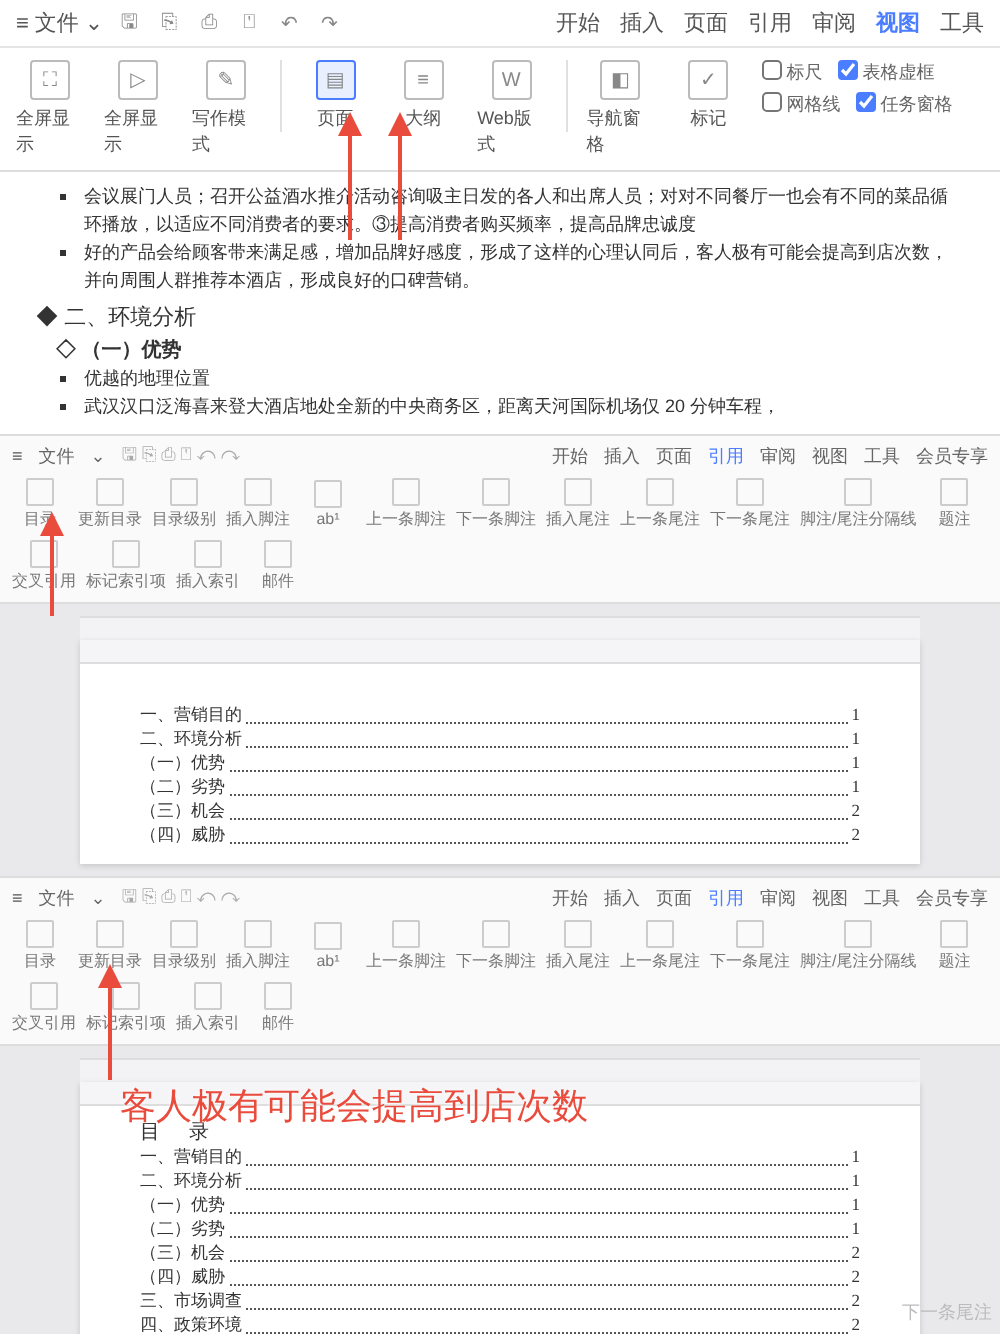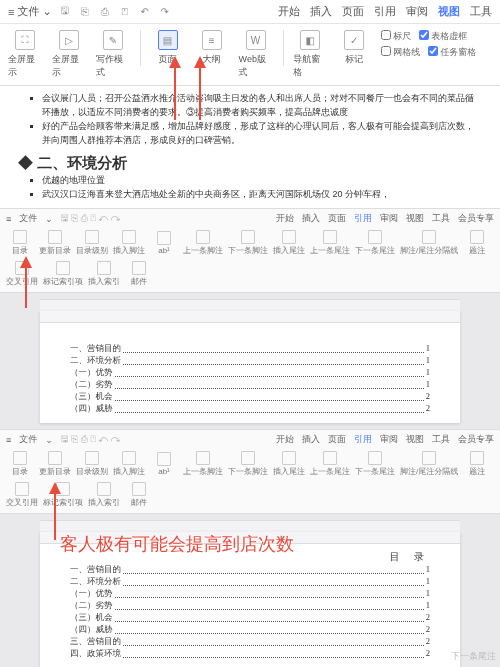--- a/index.html
+++ b/index.html
@@ -12,21 +12,21 @@
     .menutabs .tab.active { color:#4a7dff; font-weight:bold; }
     .ribbon { background:#fff; display:flex; align-items:flex-start; padding:6px 8px; gap:10px; border-bottom:1px solid #ddd; }
     .rbtn { display:flex; flex-direction:column; align-items:center; gap:3px; font-size:9px; color:#555; min-width:34px; }
     .rbtn .ico { width:20px; height:20px; border:1px solid #bbb; border-radius:2px; display:flex; align-items:center; justify-content:center; color:#888; font-size:10px; }
     .rbtn.highlight .ico { background:#e8f0ff; border-color:#4a7dff; }
     .checks { display:flex; flex-wrap:wrap; gap:3px 8px; font-size:9px; color:#666; max-width:140px; }
     .checks label { display:flex; align-items:flex-start; gap:2px; }
     .checks input { width:10px; height:10px; accent-color:#4a7dff; }
     .doc-body { background:#fff; padding:6px 18px; font-size:9px; color:#333; line-height:1.55; }
     .doc-body li { list-style: square; margin-left: 24px; }
-    .doc-body .h2 { font-weight:bold; font-size:15px; margin-top:3px; }
+    .doc-body .h2 { font-weight:normal; font-size:11px; margin-top:3px; }
     .doc-body .h3 { font-weight:bold; font-size:10px; margin-left:10px; }
     .subribbon { background:#fafafb; border-top:1px solid #ddd; border-bottom:1px solid #ddd; padding:2px 6px; }
     .subribbon .row1 { display:flex; gap:8px; font-size:9px; color:#666; align-items:center; }
     .subribbon .row1 .active { color:#4a7dff; }
     .subribbon .row2 { display:flex; gap:5px; font-size:8px; color:#777; flex-wrap:wrap; padding:3px 0; align-items:center;text-align:right; }
     .subribbon .row2 .item { display:flex; flex-direction:column; align-items:center; gap:1px; min-width:28px; }
     .subribbon .row2 .mini-ico { width:14px; height:14px; border:1px solid #ccc; border-radius:1px; }
     .page-preview { background:#e9e9ec; padding:6px 40px; }
     .sheet { background:#fff; min-height:110px; padding:8px 30px; font-size:9px; box-shadow:0 1px 3px rgba(0,0,0,.15); position:relative; }
     .sheet .toc-line { display:flex; justify-content:space-between; font-family: SimSun, serif; font-size:8.5px; color:#333; }
@@ -121,20 +121,21 @@
       </label>
   </div>
 </div>
 
 <div class="doc-body">
   <ul>
     <li>会议展门人员；召开公益酒水推介活动咨询吸主日发的各人和出席人员；对对不同餐厅一也会有不同的菜品循环播放，以适应不同消费者的要求。③提高消费者购买频率，提高品牌忠诚度</li>
     <li>好的产品会给顾客带来满足感，增加品牌好感度，形成了这样的心理认同后，客人极有可能会提高到店次数，并向周围人群推荐本酒店，形成良好的口碑营销。</li>
   </ul>
   <div class="h2">◆ <span>二、环境分析</span></div>
+  <div class="h3">◇ <span>（一）优势</span></div>
   <ul>
     <li>优越的地理位置</li>
     <li>武汉汉口泛海喜来登大酒店地处全新的中央商务区，距离天河国际机场仅 20 分钟车程，</li>
   </ul>
 </div>
 
 <div class="subribbon">
   <div class="row1">
     <span style="color:#555">≡</span>
       <span>文件</span>
@@ -338,21 +339,21 @@
         <div class="mini-ico"></div>
         <span>邮件</span>
       </div>
     </div>
 </div>
 
 <div class="page-preview" style="position:relative">
   <div class="status"></div>
   <div class="sheet">
     <div class="thumb-ruler"></div>
-    <div style="text-align:right; font-family:SimSun,serif; font-size:10px; letter-spacing:6px;">目 录</div>
+    <div style="text-align:left; font-family:SimSun,serif; font-size:10px; letter-spacing:6px;">目 录</div>
     <div id="toc2-container">
         <div class="toc-line">
           <span>一、营销目的</span>
           <span class="dots"></span>
           <span>1</span>
         </div>
         <div class="toc-line">
           <span>二、环境分析</span>
           <span class="dots"></span>
           <span>1</span>
@@ -371,21 +372,21 @@
           <span>（三）机会</span>
           <span class="dots"></span>
           <span>2</span>
         </div>
         <div class="toc-line">
           <span>（四）威胁</span>
           <span class="dots"></span>
           <span>2</span>
         </div>
         <div class="toc-line">
-          <span>三、营销目的</span>
+          <span>三、市场调查</span>
           <span class="dots"></span>
           <span>2</span>
         </div>
         <div class="toc-line">
           <span>四、政策环境</span>
           <span class="dots"></span>
           <span>2</span>
         </div>
       </div>
   </div>

